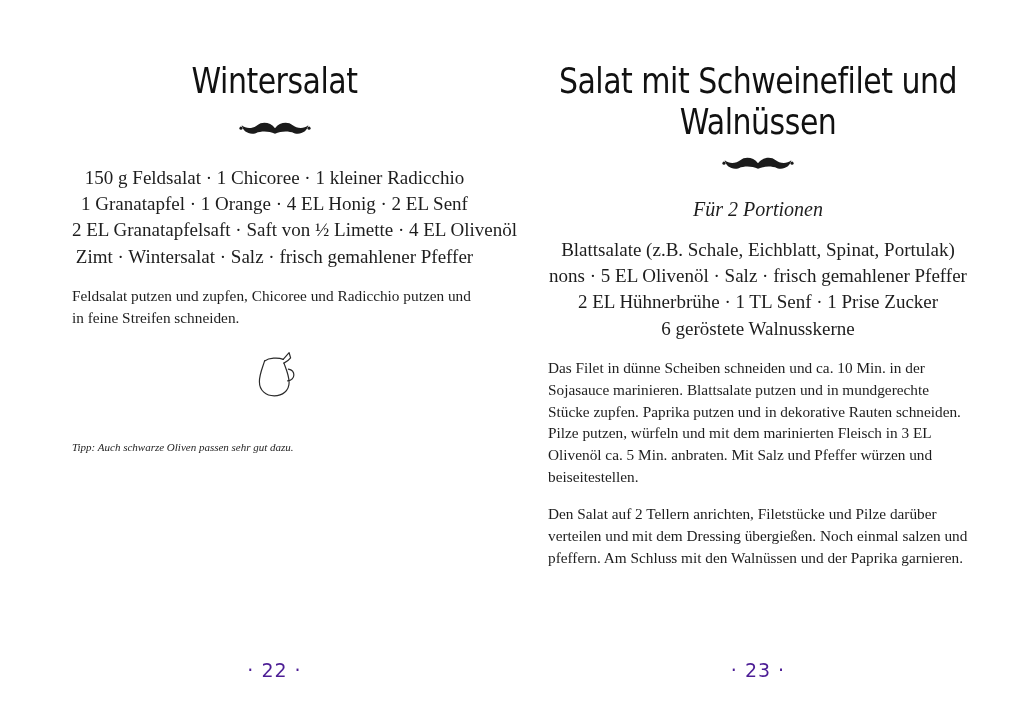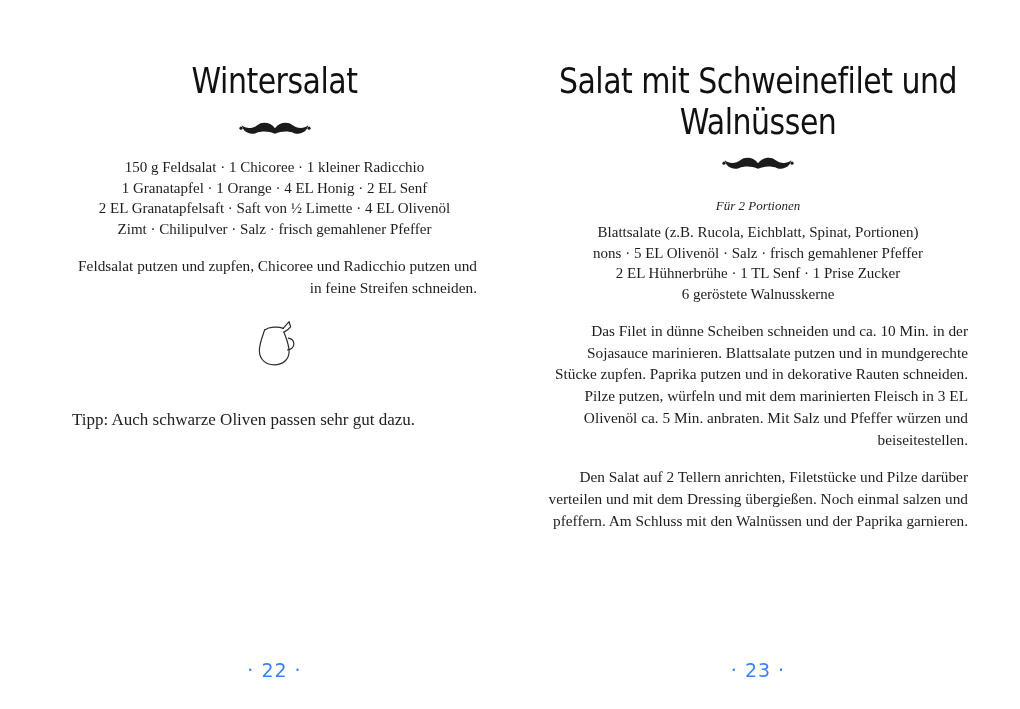--- a/index.html
+++ b/index.html
@@ -39,57 +39,58 @@
   .ornament-wrap {
     text-align: center;
     margin-top: 26px;
     margin-bottom: 4px;
   }
   .ornament-wrap svg { display: inline-block; }
 
   .portion-note {
     text-align: center;
     font-style: italic;
-    font-size: 13px;
+    font-size: 20px;
     margin-top: 14px;
   }
 
   .ingredients {
     text-align: center;
-    font-size: 15px;
+    font-size: 19px;
     line-height: 1.38;
-    margin-top: 8px;
+    margin-top: 16px;
   }
   .ingredients .ing-line { white-space: nowrap; }
 
   .body-text {
     font-size: 15.3px;
     line-height: 1.43;
     margin-top: 15px;
-    text-align: right;
+    text-align: left;
   }
 
   .pitcher-wrap {
     text-align: center;
     margin-top: 18px;
     margin-bottom: 4px;
   }
 
   .tip-text {
-    font-size: 17px;
+    font-style: italic;
+    font-size: 11px;
     margin-top: 30px;
   }
 
   .page-number {
     margin-top: auto;
     text-align: center;
     font-family: "DejaVu Sans", sans-serif;
     font-size: 19px;
     letter-spacing: 1px;
-    color: #3b82f6;
+    color: #4c1d95;
     padding-bottom: 2px;
   }
 </style>
 </head>
 <body>
 
 <div class="spread">
 
   <div class="page page-left">
     <div class="recipe-title">Wintersalat</div>
@@ -99,21 +100,21 @@
         <path fill="#1b1b1b" d="M55 9 C49 1 37 -1 30 5 C25 9 15 11 8 5 C10 14 19 19 28 16 C36 13 46 13 55 17 C64 13 74 13 82 16 C91 19 100 14 102 5 C95 11 85 9 80 5 C73 -1 61 1 55 9 Z"></path>
         <circle cx="7" cy="9" r="2.2" fill="#1b1b1b"></circle>
         <circle cx="103" cy="9" r="2.2" fill="#1b1b1b"></circle>
       </svg>
     </div>
 
     <div class="ingredients">
       <div class="ing-line">150 g Feldsalat · 1 Chicoree · 1 kleiner Radicchio</div>
       <div class="ing-line">1 Granatapfel · 1 Orange · 4 EL Honig · 2 EL Senf</div>
       <div class="ing-line">2 EL Granatapfelsaft · Saft von ½ Limette · 4 EL Olivenöl</div>
-      <div class="ing-line">Zimt · Chilipulver · Salz · frisch gemahlener Pfeffer</div>
+      <div class="ing-line">Zimt · Wintersalat · Salz · frisch gemahlener Pfeffer</div>
     </div>
 
     <p class="body-text">Feldsalat putzen und zupfen, Chicoree und Radicchio putzen und in feine Streifen schneiden.</p>
 
     <div class="pitcher-wrap">
       <svg width="52" height="56" viewBox="0 0 70 72" aria-hidden="true">
         <g fill="none" stroke="#2a2a2a" stroke-width="1.6" stroke-linecap="round" stroke-linejoin="round">
           <path d="M21 17 C27 13 39 12 46 15"></path>
           <path d="M46 15 L54 6 L56 13 C53 17 49 19 47 20"></path>
           <path d="M21 17 C18 27 14 35 14 45 C14 57 23 64 34 64 C45 64 54 57 54 46 C54 37 50 28 47 20"></path>
@@ -135,21 +136,21 @@
       <svg width="78" height="20" viewBox="0 0 110 26" aria-hidden="true">
         <path fill="#1b1b1b" d="M55 9 C49 1 37 -1 30 5 C25 9 15 11 8 5 C10 14 19 19 28 16 C36 13 46 13 55 17 C64 13 74 13 82 16 C91 19 100 14 102 5 C95 11 85 9 80 5 C73 -1 61 1 55 9 Z"></path>
         <circle cx="7" cy="9" r="2.2" fill="#1b1b1b"></circle>
         <circle cx="103" cy="9" r="2.2" fill="#1b1b1b"></circle>
       </svg>
     </div>
 
     <div class="portion-note">Für 2 Portionen</div>
 
     <div class="ingredients">
-      <div class="ing-line">Blattsalate (z.B. Rucola, Eichblatt, Spinat, Portionen)</div>
+      <div class="ing-line">Blattsalate (z.B. Schale, Eichblatt, Spinat, Portulak)</div>
       <div class="ing-line">nons · 5 EL Olivenöl · Salz · frisch gemahlener Pfeffer</div>
       <div class="ing-line">2 EL Hühnerbrühe · 1 TL Senf · 1 Prise Zucker</div>
       <div class="ing-line">6 geröstete Walnusskerne</div>
     </div>
 
     <p class="body-text">Das Filet in dünne Scheiben schneiden und ca. 10 Min. in der Sojasauce marinieren. Blattsalate putzen und in mundgerechte Stücke zupfen. Paprika putzen und in dekorative Rauten schneiden. Pilze putzen, würfeln und mit dem marinierten Fleisch in 3 EL Olivenöl ca. 5 Min. anbraten. Mit Salz und Pfeffer würzen und beiseitestellen.</p>
     <p class="body-text">Den Salat auf 2 Tellern anrichten, Filetstücke und Pilze darüber verteilen und mit dem Dressing übergießen. Noch einmal salzen und pfeffern. Am Schluss mit den Walnüssen und der Paprika garnieren.</p>
 
     <div class="page-number">· 23 ·</div>
   </div>

